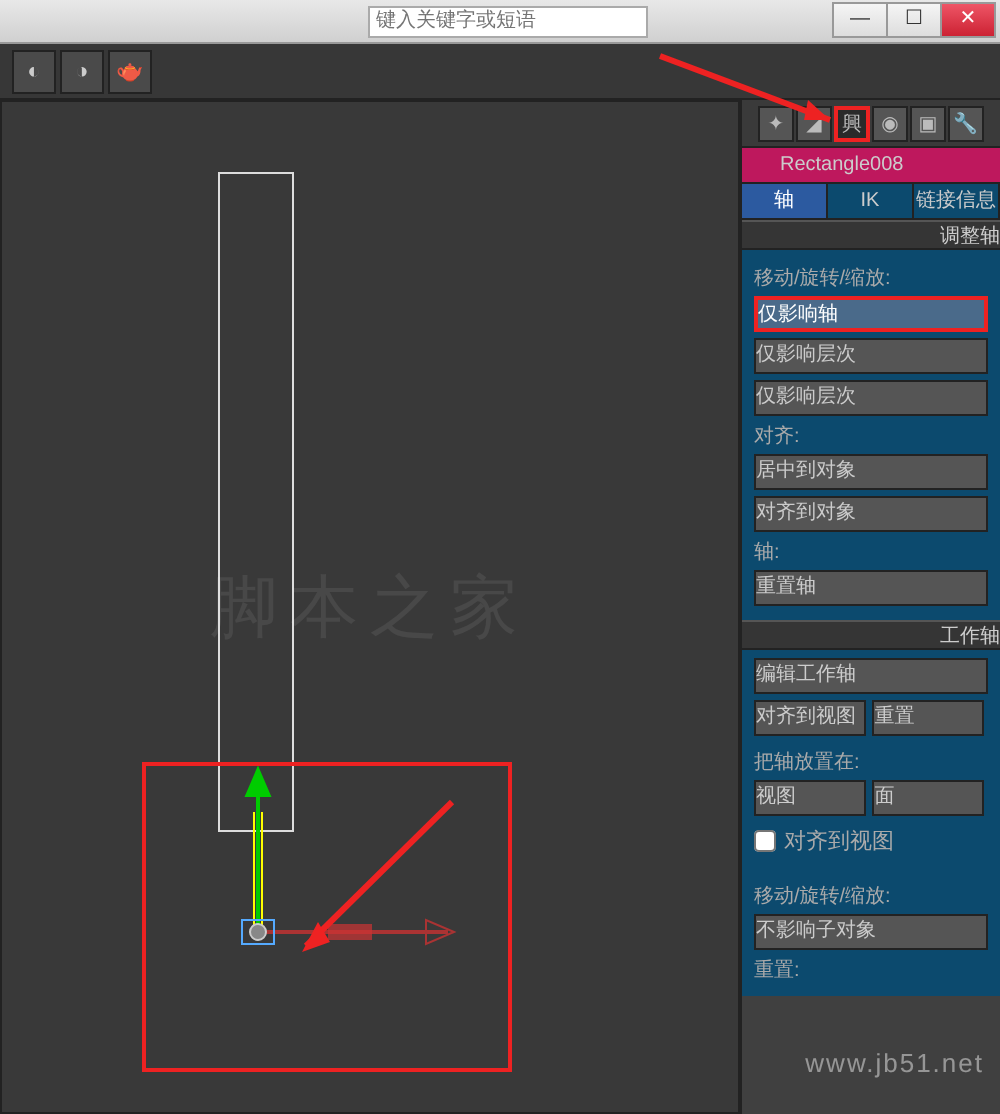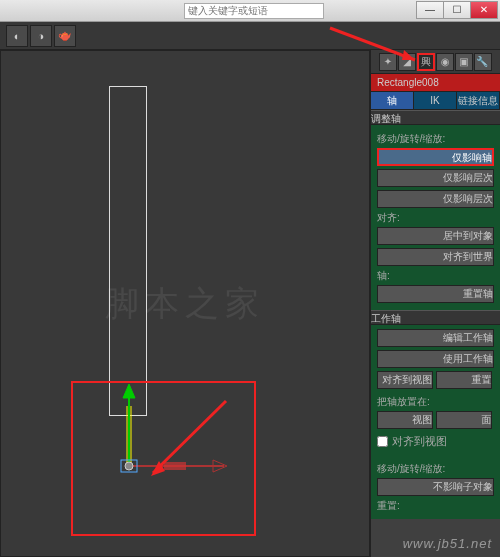--- a/index.html
+++ b/index.html
@@ -16,34 +16,34 @@
 .viewport{flex:1;background:#393939;position:relative;border:1px solid #222}
 .rect-shape{position:absolute;left:108px;top:35px;width:38px;height:330px;border:1px solid #ddd;background:transparent}
 .gizmo{position:absolute;left:108px;top:325px;width:130px;height:100px}
 .gizmo svg{overflow:visible}
 .highlight-box{position:absolute;left:70px;top:330px;width:185px;height:155px;border:2px solid #e22;pointer-events:none}
 .arrow-red{position:absolute;left:140px;top:340px;pointer-events:none}
 .panel{width:130px;background:#404040;border-left:1px solid #222;color:#ccc;display:flex;flex-direction:column}
 .panel-icons{height:24px;display:flex;align-items:center;justify-content:center;gap:1px;padding:2px;background:#3a3a3a;border-bottom:1px solid #222}
 .picon{width:18px;height:18px;background:#555;border:1px solid #222;display:flex;align-items:center;justify-content:center;font-size:10px;color:#bbb}
 .picon.active{background:#2a2a2a;border:2px solid #e22}
-.objname{padding:3px 6px;background:#b91c1c;color:#ccc;font-size:10px;border-bottom:1px solid #222}
+.objname{padding:3px 19px;background:#be185d;color:#ccc;font-size:10px;border-bottom:1px solid #222}
 .tabrow{display:flex;height:18px;background:#3a3a3a;border-bottom:1px solid #222}
 .tab{flex:1;text-align:center;line-height:18px;font-size:10px;border-right:1px solid #222;background:#0c4a6e;color:#ccc}
 .tab.active{background:#2c5aa0;color:#fff}
-.rollhead{height:15px;background:#353535;border-top:1px solid #555;border-bottom:1px solid #222;text-align:left;line-height:15px;font-size:10px;color:#ccc}
-.rollbody{padding:4px 6px;background:#14532d}
+.rollhead{height:15px;background:#353535;border-top:1px solid #555;border-bottom:1px solid #222;text-align:right;line-height:15px;font-size:10px;color:#ccc}
+.rollbody{padding:4px 6px;background:#0c4a6e}
 .grplabel{font-size:10px;color:#aaa;margin:3px 0 2px}
-.pbtn{display:block;width:100%;height:18px;background:#555;border:1px solid #222;color:#ccc;font-size:10px;margin-bottom:3px;text-align:right;line-height:16px}
+.pbtn{display:block;width:100%;height:18px;background:#555;border:1px solid #222;color:#ccc;font-size:10px;margin-bottom:3px;text-align:left;line-height:16px}
 .pbtn.hl{border:2px solid #e22;background:#4a6a8a;color:#fff}
 .pbtn.sm{width:48%;display:inline-block}
 .chk{display:flex;align-items:center;gap:4px;font-size:10px;color:#aaa;margin:2px 0}
 .chk input{width:11px;height:11px}
 .arrow-red2{position:absolute;left:320px;top:18px;pointer-events:none;z-index:10}
-.watermark{position:absolute;right:8px;bottom:6px;color:rgba(255,255,255,.45);font-size:13px;font-style:italic;letter-spacing:1px}
+.watermark{position:absolute;right:8px;bottom:18px;color:rgba(255,255,255,.45);font-size:13px;letter-spacing:1px}
 .watermark2{position:absolute;left:50%;top:50%;transform:translate(-50%,-50%);color:rgba(255,255,255,.08);font-size:34px;letter-spacing:6px;pointer-events:none}
 </style>
 </head>
 <body>
 
 <div class="titlebar">
   <input placeholder="键入关键字或短语" style="">
   <div class="winbtns">
     <div class="winbtn">—</div>
     <div class="winbtn">☐</div>
@@ -103,29 +103,28 @@
     </div>
 
     <div class="rollhead">调整轴</div>
     <div class="rollbody">
       <div class="grplabel">移动/旋转/缩放:</div>
       <div class="pbtn hl">仅影响轴</div>
       <div class="pbtn">仅影响层次</div>
       <div class="pbtn">仅影响层次</div>
       <div class="grplabel">对齐:</div>
       <div class="pbtn">居中到对象</div>
-      <div class="pbtn">对齐到世界</div>
+      <div class="pbtn">对齐到对象</div>
       <div class="grplabel">轴:</div>
       <div class="pbtn">重置轴</div>
     </div>
 
     <div class="rollhead">工作轴</div>
     <div class="rollbody">
       <div class="pbtn">编辑工作轴</div>
-      <div class="pbtn">使用工作轴</div>
       <div class="pbtn sm">对齐到视图</div>
       <div class="pbtn sm">重置</div>
       <div class="grplabel">把轴放置在:</div>
       <div class="pbtn sm">视图</div>
       <div class="pbtn sm">面</div>
       <label class="chk">
           <input type="checkbox" style="">
           <span>对齐到视图</span>
         </label>
     </div>

